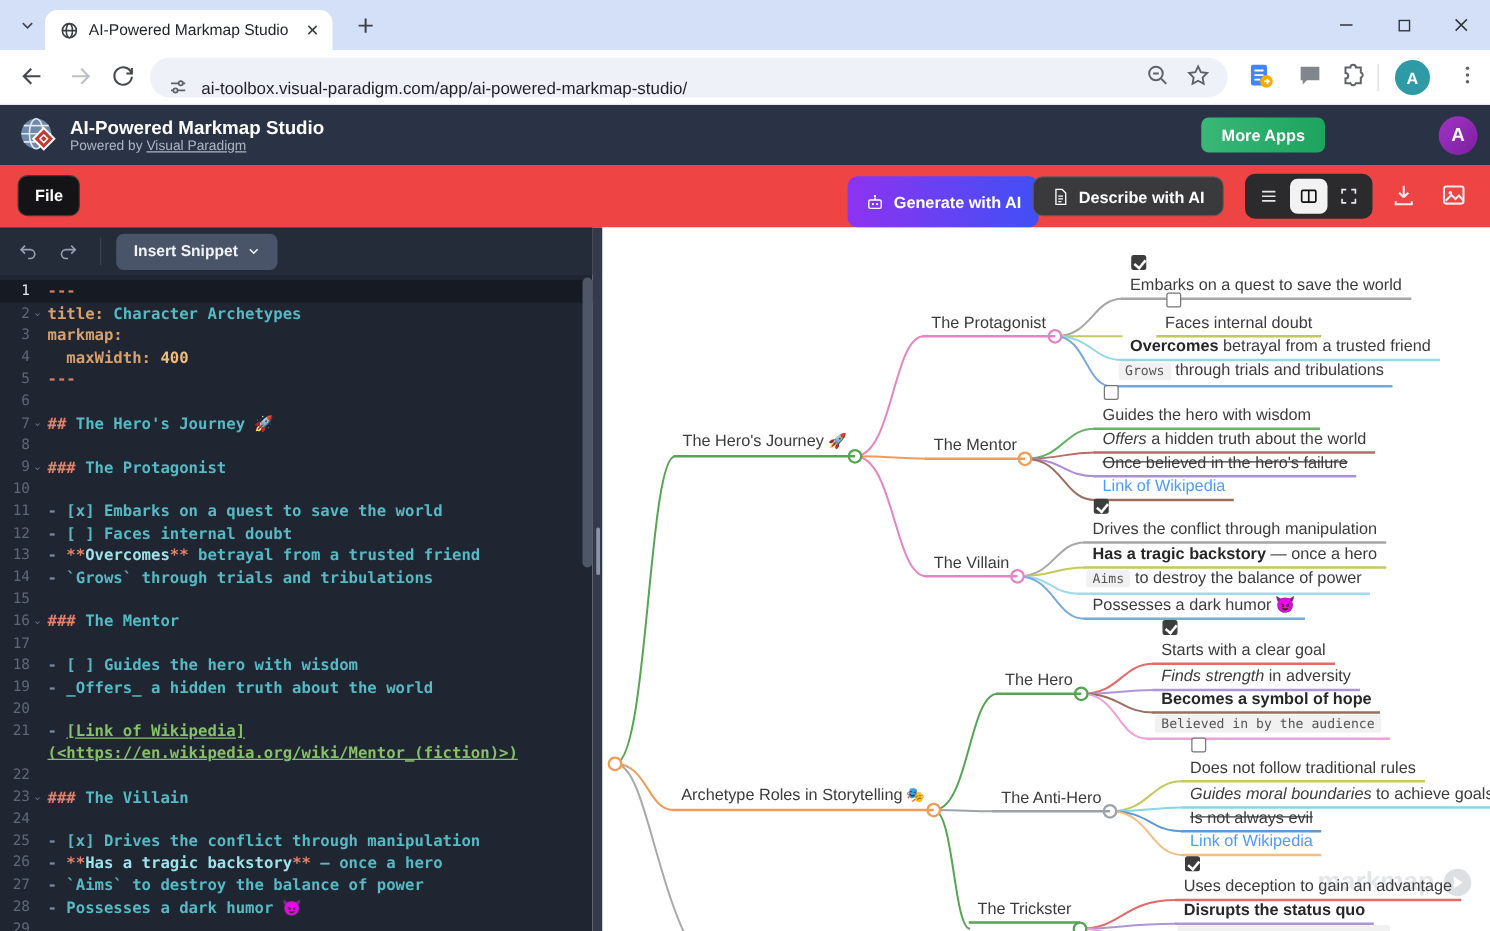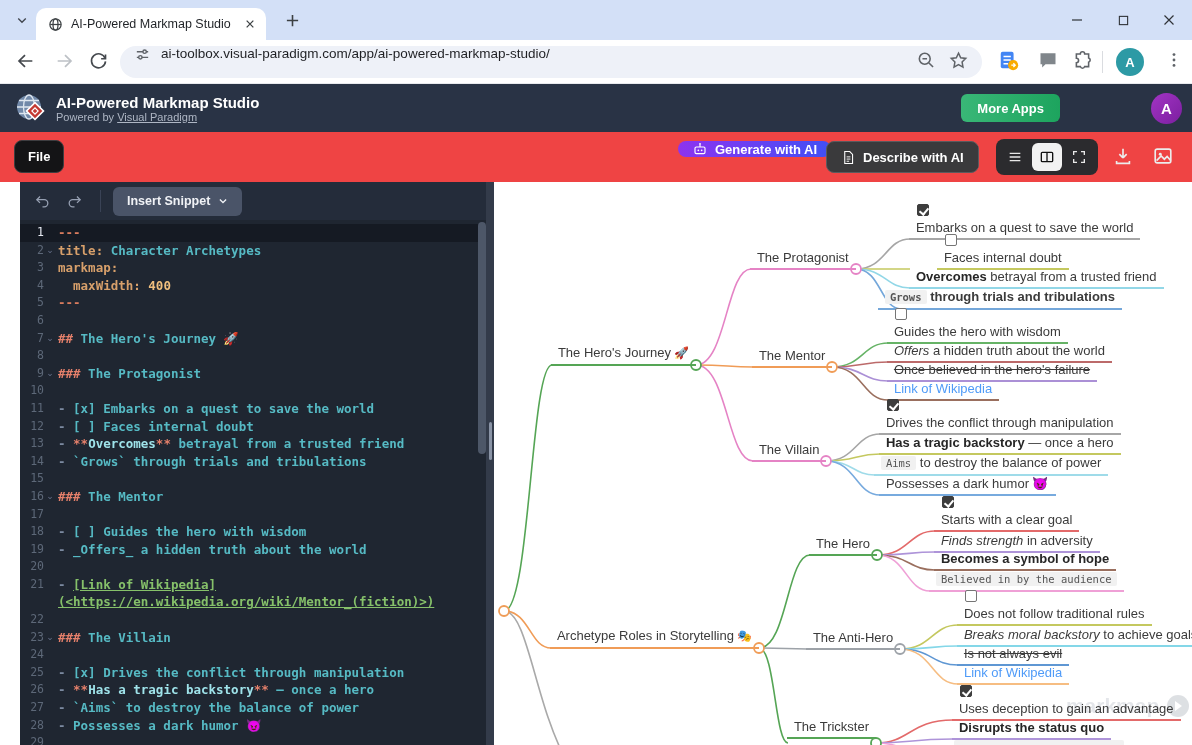--- a/index.html
+++ b/index.html
@@ -12,45 +12,45 @@
   .tab-search { position:absolute; left:10px; top:10px; width:24px; height:20px; border-radius:10px; display:flex; align-items:center; justify-content:center; color:#41464e; }
   .tab { position:absolute; left:36px; top:8px; width:230px; height:32px; background:#fff; border-radius:10px 10px 0 0; display:flex; align-items:center; padding:0 8px 0 12px; }
   .tab-title { flex:1; font-size:12.5px; color:#1f2226; white-space:nowrap; overflow:hidden; margin-left:8px; }
   .tab-close { width:16px; height:16px; display:flex; align-items:center; justify-content:center; color:#3c4043; border-radius:8px; }
   .newtab-btn { position:absolute; left:282px; top:10px; width:20px; height:20px; display:flex; align-items:center; justify-content:center; color:#3c4043; }
   .wincontrols { position:absolute; right:0; top:0; height:40px; display:flex; align-items:center; }
   .winbtn { width:46px; height:40px; display:flex; align-items:center; justify-content:center; color:#303338; }
 
   .btoolbar { height:44px; background:#fff; position:relative; border-bottom:1px solid #e8eaee; }
   .nav-ic { position:absolute; top:10px; width:24px; height:24px; color:#55595e; }
-  .omnibox { position:absolute; left:120px; top:6px; width:862px; height:32px; background:#eef1f8; border-radius:16px; display:flex; align-items:flex-start; padding:0 44px 0 14px; }
+  .omnibox { position:absolute; left:120px; top:6px; width:862px; height:32px; background:#eef1f8; border-radius:16px; display:flex; align-items:flex-end; padding:0 44px 0 14px; }
   .omnibox .url { font-size:13.5px; color:#1f2024; margin-left:10px; white-space:nowrap; }
   .omni-right { position:absolute; top:10px; color:#55595e; }
 
   
   .appheader { height:48px; background:#293345; display:flex; align-items:center; padding:0 14px; position:relative; }
   .apptitle { color:#fff; font-size:15px; font-weight:bold; line-height:17px; }
   .appsub { color:#aeb6c4; font-size:11px; }
   .appsub u { text-decoration:underline; }
   .more-apps { position:absolute; right:132px; top:10px; height:28px; padding:0 16px; border-radius:6px; background:linear-gradient(90deg,#39b777,#1da45e); color:#fff; font-size:13px; font-weight:bold; display:flex; align-items:center; }
   .hdr-avatar { position:absolute; right:10px; top:9px; width:31px; height:31px; border-radius:50%; background:linear-gradient(135deg,#a234c4,#7c1fa0); color:#fff; font-weight:bold; font-size:15px; display:flex; align-items:center; justify-content:center; }
 
   
   .blackbar { height:50px; background:#ef4444; position:relative; }
   .file-btn { position:absolute; left:14px; top:8px; height:33px; padding:0 13px; background:#141416; border:1px solid #3d3d40; border-radius:8px; color:#fff; font-size:13px; font-weight:bold; display:flex; align-items:center; }
-  .gen-btn { position:absolute; left:678px; top:9px; height:16px; padding:0 14px; border-radius:8px; background:linear-gradient(90deg,#8d33f0,#4050f5); color:#fff; font-size:13px; font-weight:bold; display:flex; align-items:center; gap:7px; }
+  .gen-btn { position:absolute; left:678px; top:9px; height:41px; padding:0 14px; border-radius:8px; background:linear-gradient(90deg,#8d33f0,#4050f5); color:#fff; font-size:13px; font-weight:bold; display:flex; align-items:center; gap:7px; }
   .desc-btn { position:absolute; left:826px; top:9px; height:32px; padding:0 14px; border-radius:8px; background:#3a3a3c; border:1px solid #5a5a5e; color:#fff; font-size:13px; font-weight:bold; display:flex; align-items:center; gap:7px; }
   .bb-sep { position:absolute; left:977px; top:14px; width:1px; height:22px; background:#3a3a3e; }
   .segctl { position:absolute; left:996px; top:7px; width:102px; height:36px; background:#2b2b2e; border-radius:8px; display:flex; align-items:center; justify-content:space-around; padding:0 3px; }
   .segbtn { width:30px; height:28px; border-radius:6px; display:flex; align-items:center; justify-content:center; color:#e8e8e8; }
   .segbtn.active { background:#f2f2f2; color:#111; }
   .tool-ic { position:absolute; top:13px; color:#ececec; }
 
   
-  .main { display:flex; height:563px;padding-left:20px; }
+  .main { display:flex; height:563px; }
   .left-pane { width:474px; background:#1f2631; display:flex; flex-direction:column; position:relative; }
   .ed-toolbar { height:38px; background:#242c3a; display:flex; align-items:center; padding:0 8px; gap:4px; }
   .ed-toolbar .ic { width:28px; height:26px; display:flex; align-items:center; justify-content:center; color:#97a1b3; }
   .ed-toolbar .vsep { width:1px; height:22px; background:#3a4356; margin:0 8px; }
   .snippet-btn { height:29px; padding:0 14px; background:#4a5468; border-radius:6px; color:#f0f2f6; font-size:12.5px; font-weight:bold; display:flex; align-items:center; gap:8px; }
   .ed-body { flex:1; position:relative; padding-top:4px; overflow:hidden; font-family:"DejaVu Sans Mono", monospace; font-size:12.5px; }
   .ed-row { display:flex; height:17.6px; line-height:17.6px; align-items:stretch; }
   .ed-row.active { background:#151a23; }
   .ed-gutter { flex:0 0 24px; text-align:right; color:#5d6878; font-size:11.5px; }
   .ed-row.active .ed-gutter { color:#e6eaf2; }
@@ -500,40 +500,40 @@
         <circle cx="383" cy="373" r="5" fill="#fff" stroke="#55a555" stroke-width="1.8"></circle>
         <circle cx="406" cy="467" r="5" fill="#fff" stroke="#9da2a8" stroke-width="1.8"></circle>
         <circle cx="382" cy="561" r="5" fill="#fff" stroke="#55a555" stroke-width="1.8"></circle>
       </svg>
     <div class="mm-nodes" id="mm-nodes">
         <div class="mm-node" style="left: 57px; top: 184px; border-bottom-color: rgb(85, 165, 85);"><span><span class="mm-p">The Hero's Journey</span><span class="mm-emoji"> 🚀</span></span></div>
         <div class="mm-node" style="left: 256px; top: 88px; border-bottom-color: rgb(229, 131, 197);"><span><span class="mm-p">The Protagonist</span></span></div>
         <div class="mm-node" style="left: 415px; top: 58px; border-bottom-color: rgb(166, 166, 166);"><span class="mm-cb on"></span><span><span class="mm-p">Embarks on a quest to save the world</span></span></div>
         <div class="mm-node" style="left: 415px; top: 88px; border-bottom-color: rgb(196, 200, 95); margin-left: 28px;"><span class="mm-cb"></span><span><span class="mm-p">Faces internal doubt</span></span></div>
         <div class="mm-node" style="left: 415px; top: 107px; border-bottom-color: rgb(146, 215, 231);"><span><span class="mm-b">Overcomes</span><span class="mm-p"> betrayal from a trusted friend</span></span></div>
-        <div class="mm-node" style="left: 384px; top: 128px; border-bottom-color: rgb(116, 167, 218); font-weight: bold;"><span><span class="mm-code">Grows</span><span class="mm-p"> through trials and tribulations</span></span></div>
+        <div class="mm-node" style="left: 406px; top: 128px; border-bottom-color: rgb(116, 167, 218);"><span><span class="mm-code">Grows</span><span class="mm-p"> through trials and tribulations</span></span></div>
         <div class="mm-node" style="left: 258px; top: 186px; border-bottom-color: rgb(240, 156, 87);"><span><span class="mm-p">The Mentor</span></span></div>
         <div class="mm-node" style="left: 393px; top: 162px; border-bottom-color: rgb(102, 179, 102);"><span class="mm-cb"></span><span><span class="mm-p">Guides the hero with wisdom</span></span></div>
         <div class="mm-node" style="left: 393px; top: 181px; border-bottom-color: rgb(188, 106, 106);"><span><span class="mm-i">Offers</span><span class="mm-p"> a hidden truth about the world</span></span></div>
         <div class="mm-node" style="left: 393px; top: 200px; border-bottom-color: rgb(171, 144, 214);"><span><span class="mm-s">Once believed in the hero's failure</span></span></div>
         <div class="mm-node" style="left: 393px; top: 219px; border-bottom-color: rgb(154, 111, 94);"><span><span class="mm-link">Link of Wikipedia</span></span></div>
         <div class="mm-node" style="left: 258px; top: 280px; border-bottom-color: rgb(229, 131, 197);"><span><span class="mm-p">The Villain</span></span></div>
         <div class="mm-node" style="left: 385px; top: 253px; border-bottom-color: rgb(166, 166, 166);"><span class="mm-cb on"></span><span><span class="mm-p">Drives the conflict through manipulation</span></span></div>
         <div class="mm-node" style="left: 385px; top: 273px; border-bottom-color: rgb(196, 200, 95);"><span><span class="mm-b">Has a tragic backstory</span><span class="mm-p"> — once a hero</span></span></div>
         <div class="mm-node" style="left: 380px; top: 294px; border-bottom-color: rgb(159, 219, 233);"><span><span class="mm-code">Aims</span><span class="mm-p"> to destroy the balance of power</span></span></div>
         <div class="mm-node" style="left: 385px; top: 314px; border-bottom-color: rgb(119, 170, 222);"><span><span class="mm-p">Possesses a dark humor 😈</span></span></div>
         <div class="mm-node" style="left: 56px; top: 467px; border-bottom-color: rgb(240, 156, 87);"><span><span class="mm-p">Archetype Roles in Storytelling</span><span class="mm-emoji"> 🎭</span></span></div>
         <div class="mm-node" style="left: 315px; top: 374px; border-bottom-color: rgb(85, 165, 85);"><span><span class="mm-p">The Hero</span></span></div>
         <div class="mm-node" style="left: 440px; top: 350px; border-bottom-color: rgb(227, 106, 106);"><span class="mm-cb on"></span><span><span class="mm-p">Starts with a clear goal</span></span></div>
         <div class="mm-node" style="left: 440px; top: 371px; border-bottom-color: rgb(174, 148, 217);"><span><span class="mm-i">Finds strength</span><span class="mm-p"> in adversity</span></span></div>
         <div class="mm-node" style="left: 440px; top: 389px; border-bottom-color: rgb(154, 111, 94);"><span><span class="mm-b">Becomes a symbol of hope</span></span></div>
         <div class="mm-node" style="left: 435px; top: 410px; border-bottom-color: rgb(239, 160, 214);"><span><span class="mm-code">Believed in by the audience</span></span></div>
         <div class="mm-node" style="left: 312px; top: 468px; border-bottom-color: rgb(157, 162, 168);"><span><span class="mm-p">The Anti-Hero</span></span></div>
         <div class="mm-node" style="left: 463px; top: 444px; border-bottom-color: rgb(196, 200, 95);"><span class="mm-cb"></span><span><span class="mm-p">Does not follow traditional rules</span></span></div>
-        <div class="mm-node" style="left: 463px; top: 465px; border-bottom-color: rgb(132, 215, 232);"><span><span class="mm-i">Breaks moral backstory</span><span class="mm-p"> to achieve goals</span></span></div>
+        <div class="mm-node" style="left: 463px; top: 465px; border-bottom-color: rgb(132, 215, 232);"><span><span class="mm-i">Guides moral boundaries</span><span class="mm-p"> to achieve goals</span></span></div>
         <div class="mm-node" style="left: 463px; top: 484px; border-bottom-color: rgb(95, 151, 211);"><span><span class="mm-s">Is not always evil</span></span></div>
         <div class="mm-node" style="left: 463px; top: 503px; border-bottom-color: rgb(246, 189, 130);"><span><span class="mm-link">Link of Wikipedia</span></span></div>
         <div class="mm-node" style="left: 293px; top: 557px; border-bottom-color: rgb(85, 165, 85);"><span><span class="mm-p">The Trickster</span></span></div>
         <div class="mm-node" style="left: 458px; top: 539px; border-bottom-color: rgb(227, 106, 106);"><span class="mm-cb on"></span><span><span class="mm-p">Uses deception to gain an advantage</span></span></div>
         <div class="mm-node" style="left: 458px; top: 558px; border-bottom-color: rgb(174, 148, 217);"><span><span class="mm-b">Disrupts the status quo</span></span></div>
         <div class="mm-node" style="left: 453px; top: 580px; border-bottom-color: rgb(239, 160, 214);"><span><span class="mm-codewide"></span></span></div>
       </div>
   </div>
 </div>
 

